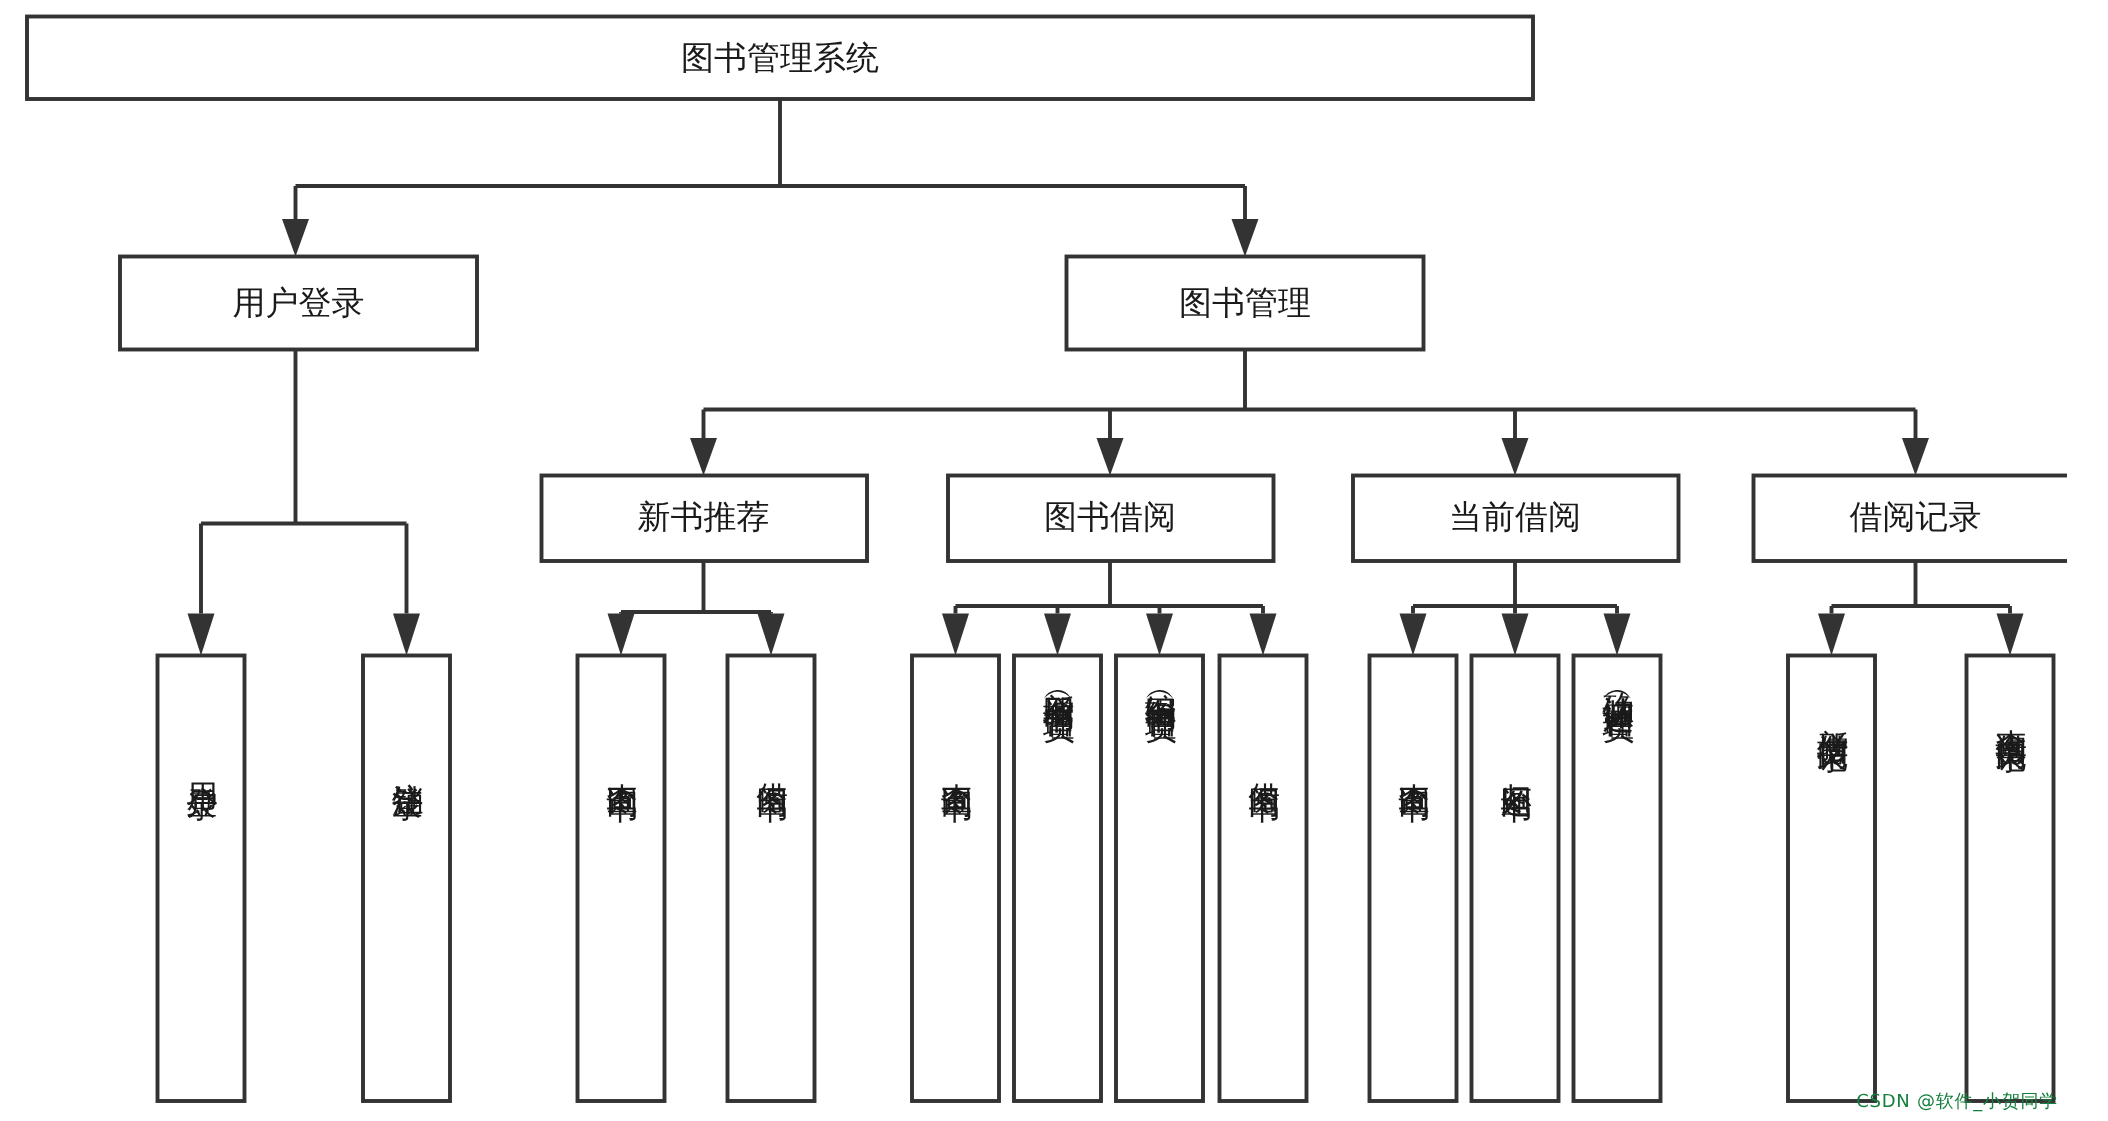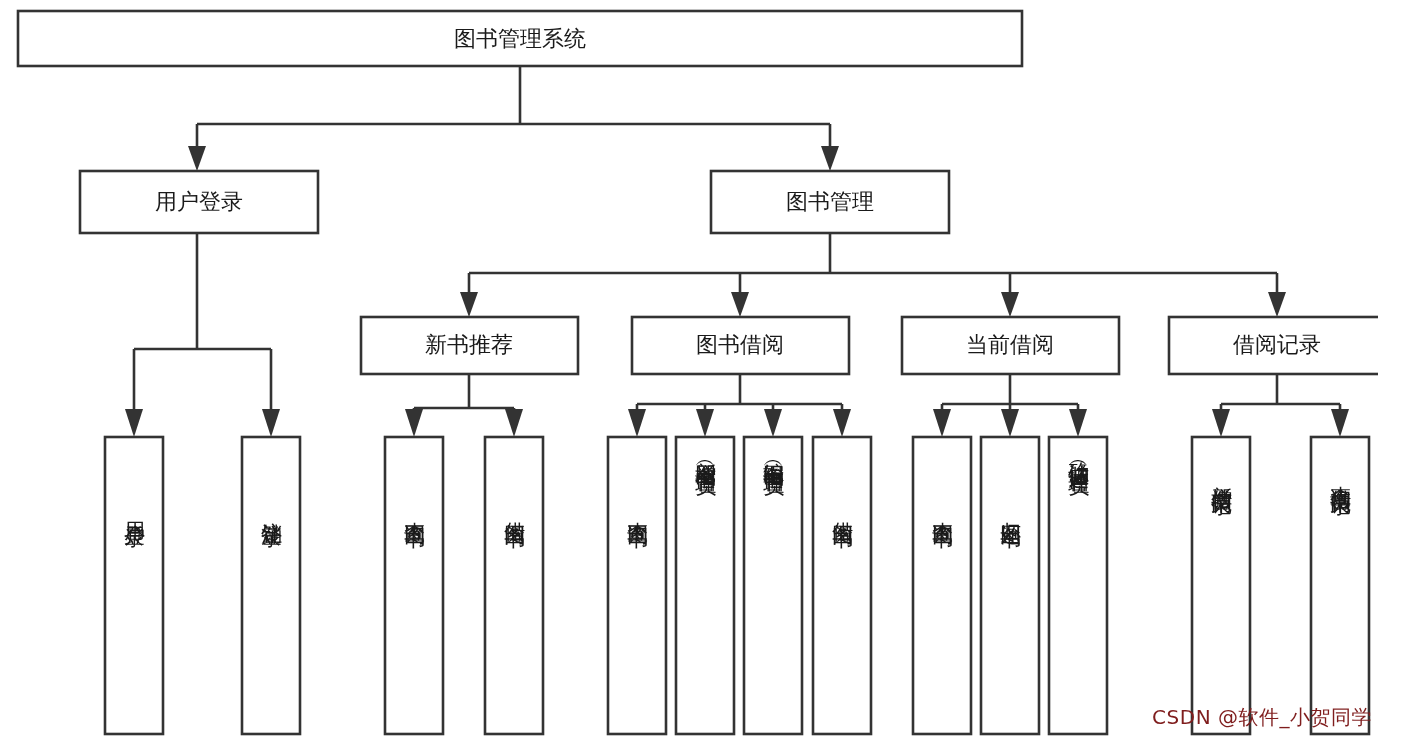--- a/index.html
+++ b/index.html
@@ -61,24 +61,24 @@
     font-size: 21px;
     line-height: 1.12;
     letter-spacing: 2px;
     color: #1a1a1a;
     white-space: nowrap;
     text-align: start;
   }
   .watermark {
     position: absolute;
     right: 6px;
-    bottom: 16px;
-    font-family: "DejaVu Sans", "Liberation Sans", sans-serif;
-    font-size: 20px;
-    color: #7f1d1d;
+    bottom: 4px;
+    font-family: "DejaVu Sans", "Liberation Sans", sans-serif;
+    font-size: 12px;
+    color: #15803d;
     letter-spacing: 0.5px;
     white-space: nowrap;
   }
 </style>
 </head>
 <body>
 
 <div id="diagram-root">
 
   <svg class="canvas" viewBox="0 0 1405 747">

